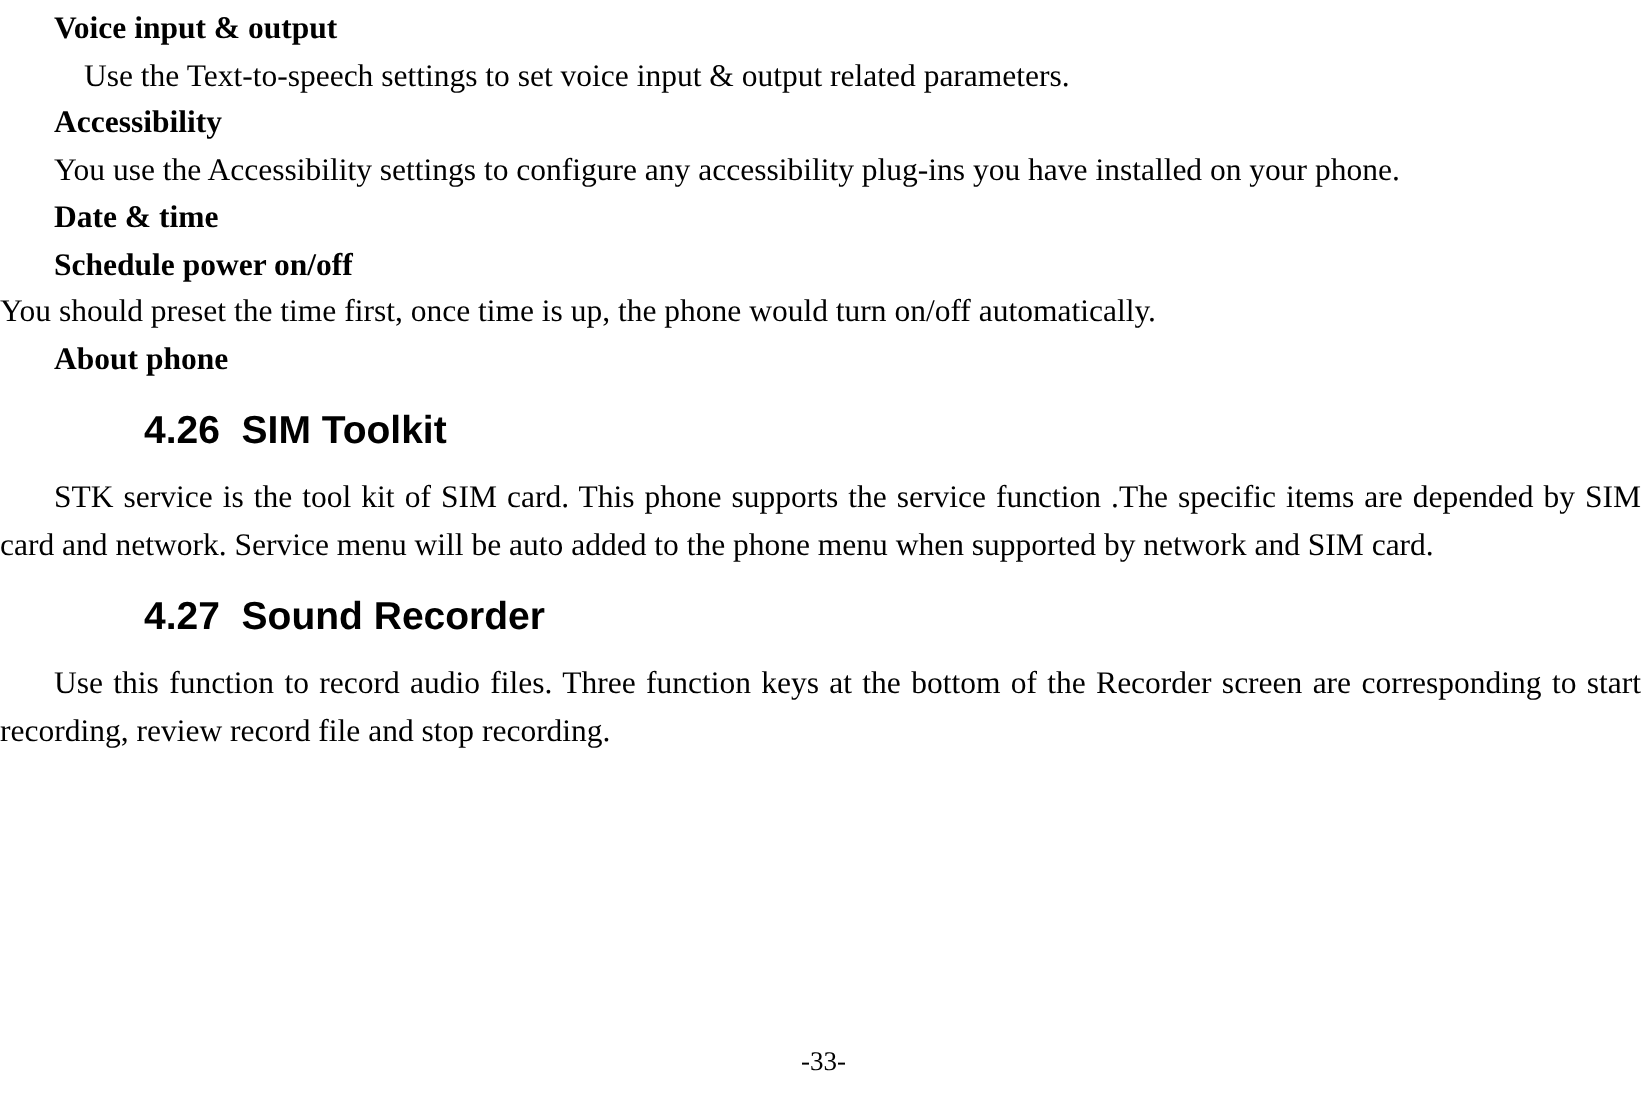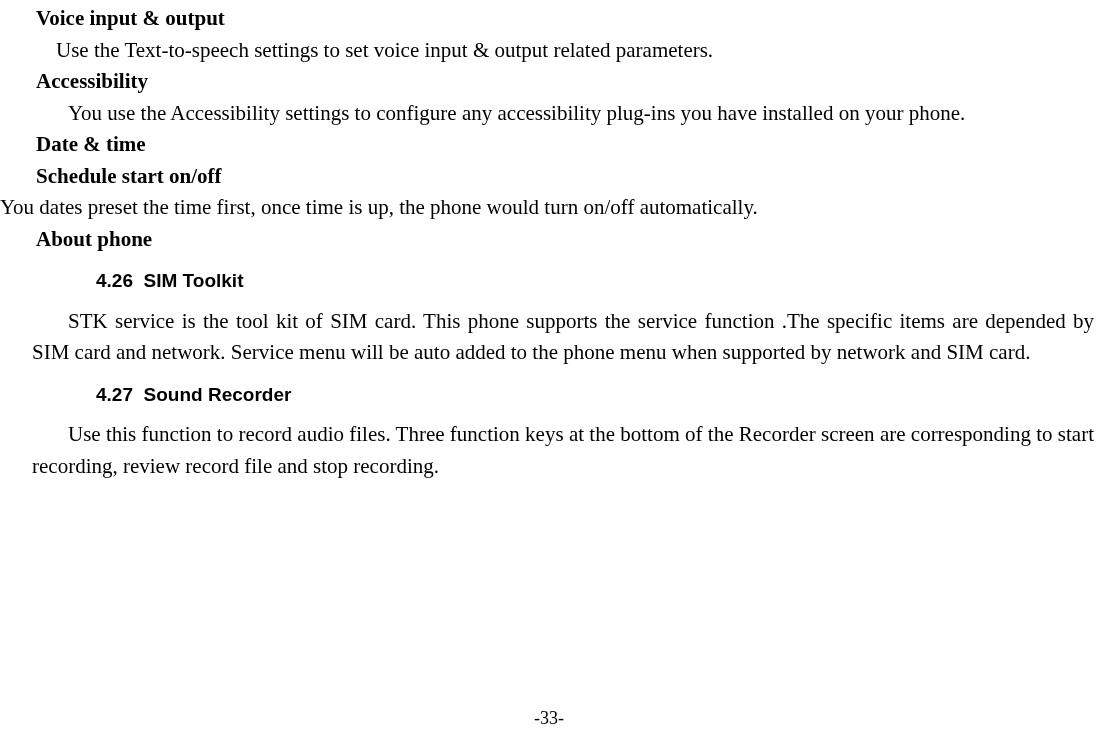--- a/index.html
+++ b/index.html
@@ -28,58 +28,57 @@
     .section-body-flush {
       margin-left: 0;
       margin-right: 4px;
     }
     .indent-1 {
       margin-left: 56px;
     }
     .numbered-heading {
       font-family: Arial, Helvetica, sans-serif;
       font-weight: bold;
-      font-size: 19px;
+      font-size: 26px;
       margin-left: 96px;
       margin-top: 12px;
       margin-bottom: 10px;
     }
     .para {
       text-align: justify;
       margin-left: 0;
       margin-right: 4px;
     }
     .para-indent {
       text-indent: 36px;
-      margin-left: 32px;
     }
     .page-number {
       position: absolute;
-      bottom: 2px;
+      bottom: 13px;
       left: 0;
       right: 0;
       text-align: center;
       font-size: 18px;
     }
   </style>
 </head>
 <body>
 
 <div class="content">
 
   <div class="section-title">Voice input &amp; output</div>
   <div class="indent-1">Use the Text-to-speech settings to set voice input &amp; output related parameters.</div>
 
   <div class="section-title">Accessibility</div>
   <div class="para para-indent">You use the Accessibility settings to configure any accessibility plug-ins you have installed on your phone.</div>
 
   <div class="section-title">Date &amp; time</div>
 
-  <div class="section-title">Schedule start on/off</div>
-  <div class="section-body-flush">You dates preset the time first, once time is up, the phone would turn on/off automatically.</div>
+  <div class="section-title">Schedule power on/off</div>
+  <div class="section-body-flush">You should preset the time first, once time is up, the phone would turn on/off automatically.</div>
 
   <div class="section-title">About phone</div>
 
   <div class="numbered-heading">
     <span>4.26</span>&nbsp;&nbsp;<span>SIM Toolkit</span>
   </div>
   <div class="para para-indent">STK service is the tool kit of SIM card. This phone supports the service function .The specific items are depended by SIM card and network. Service menu will be auto added to the phone menu when supported by network and SIM card.</div>
 
   <div class="numbered-heading">
     <span>4.27</span>&nbsp;&nbsp;<span>Sound Recorder</span>

